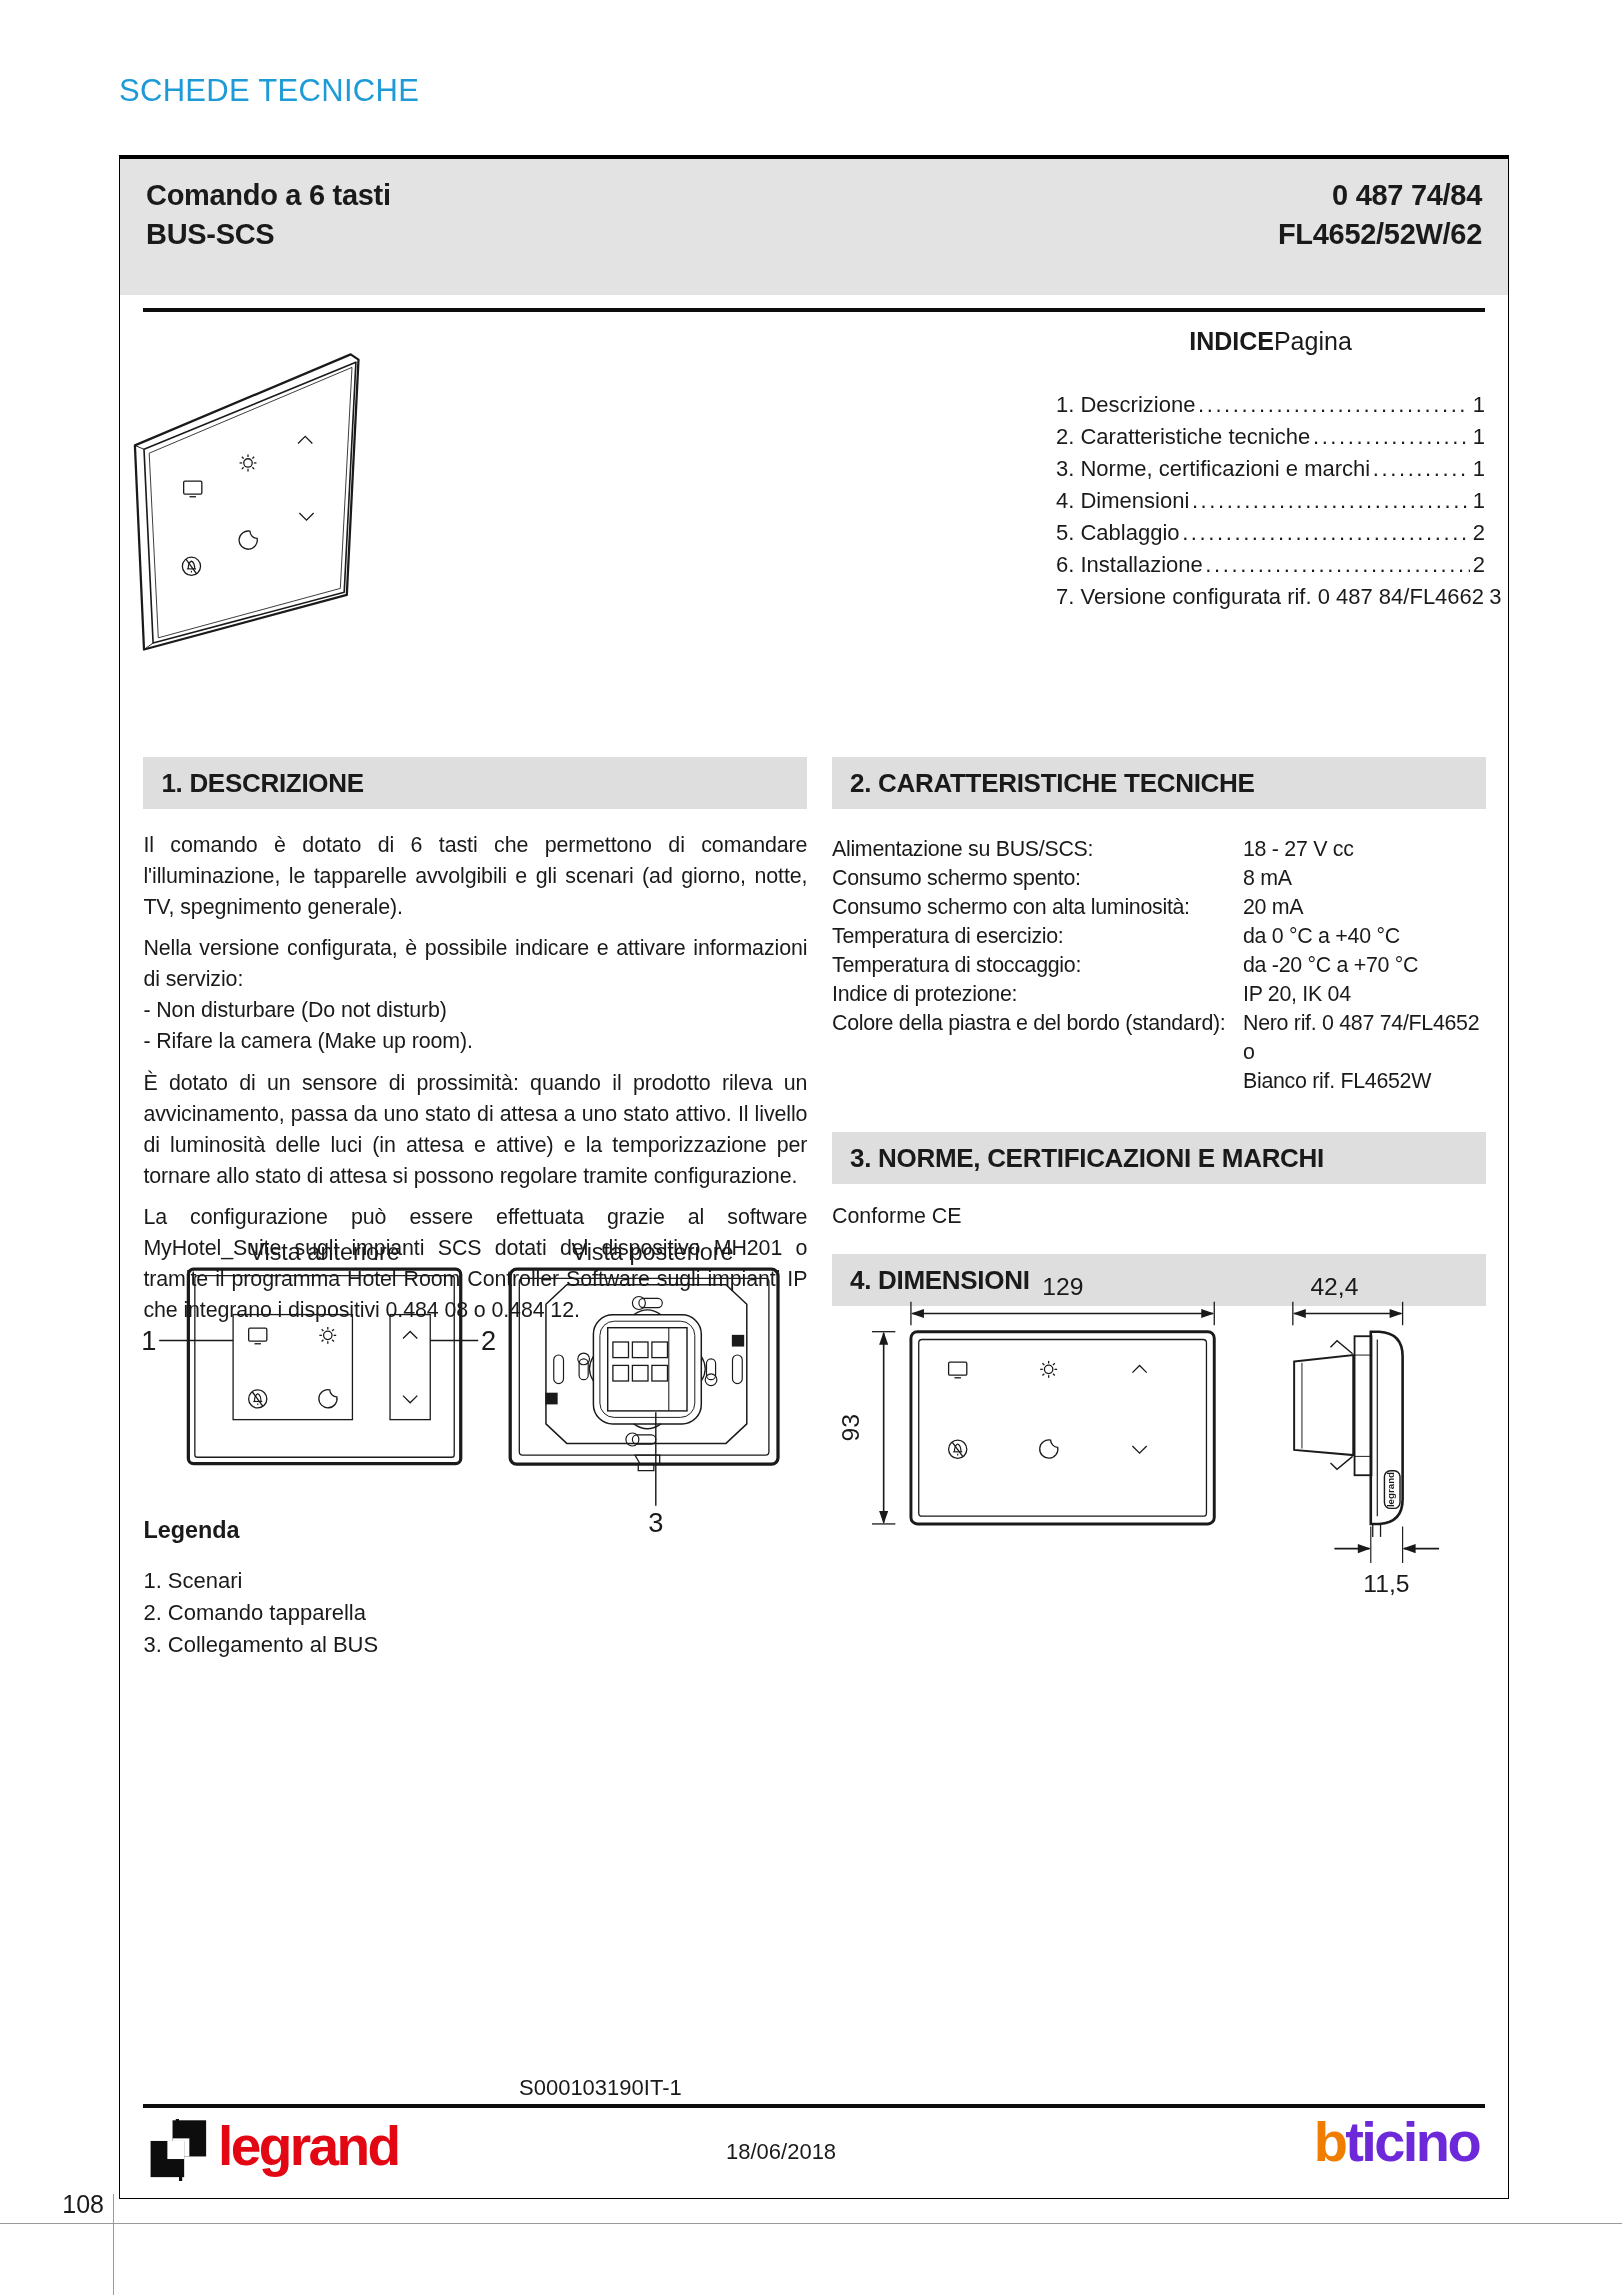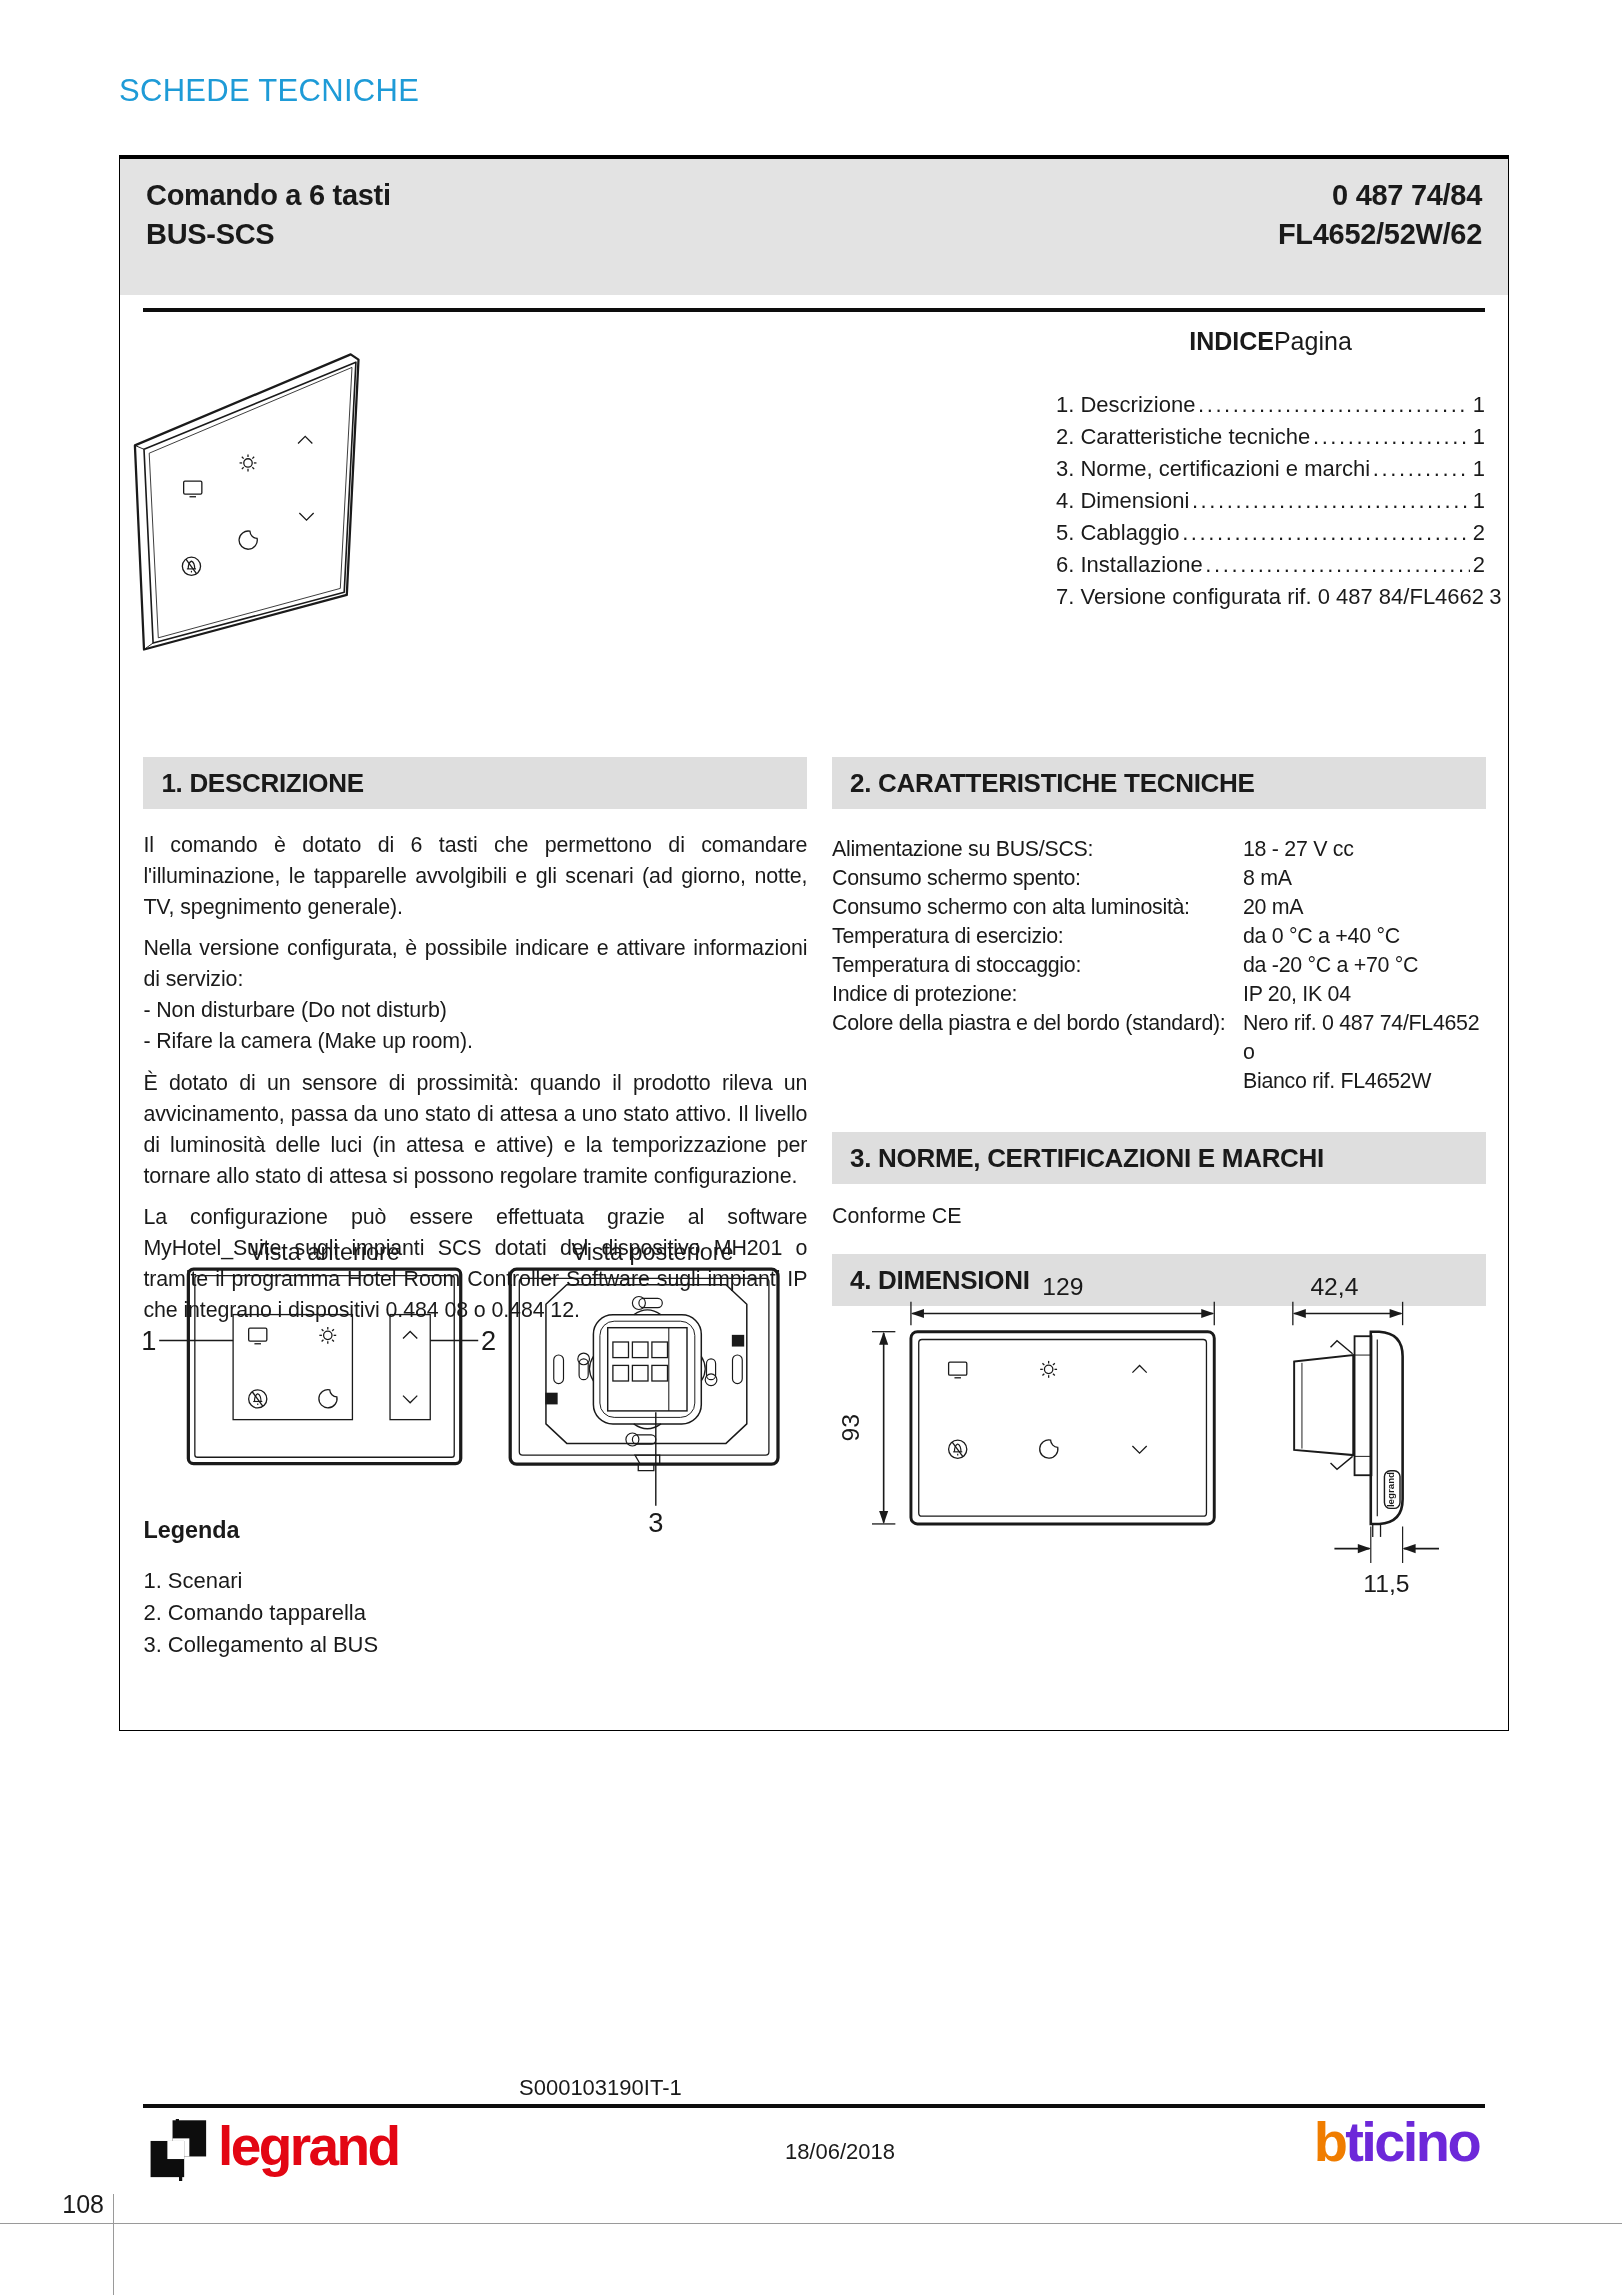--- a/index.html
+++ b/index.html
@@ -9,21 +9,21 @@
     -webkit-font-smoothing:antialiased;
   }
   #page{position:absolute;inset:0;overflow:hidden;}
   .abs{position:absolute;}
 
   
   .eyebrow{left:119px;top:73px;font-size:31px;color:#1e9bd7;letter-spacing:0.3px;}
 
   
   .main-box{
-    left:119px;top:155px;width:1390px;height:1576px;
+    left:119px;top:155px;width:1390px;height:2044px;
     border:1.9px solid #000;border-top:4.5px solid #000;box-sizing:border-box;
   }
   .header-bar{
     position:absolute;left:0;top:0;width:100%;height:136px;background:#e3e3e3;
     box-sizing:border-box;padding:17px 26px 0 26px;display:flex;justify-content:space-between;
   }
   .header-bar .tl{font-size:29px;font-weight:bold;line-height:39px;letter-spacing:-0.3px;}
   .header-bar .tr{font-size:29px;font-weight:bold;line-height:39px;text-align:right;letter-spacing:-0.3px;}
 
   .divider{position:absolute;left:23.4px;right:23.4px;top:149px;height:3.9px;background:#0d0d0d;}
@@ -60,21 +60,21 @@
   
   .view-label{font-size:23.4px;text-align:center;}
   .legenda{position:absolute;left:23.4px;top:1358px;font-size:22px;}
   .legenda .lt{font-weight:bold;font-size:23.4px;margin-bottom:21px;}
   .legenda .li{line-height:32px;}
 
   
   .brand-left{position:absolute;left:29px;top:1960px;display:flex;align-items:flex-start;}
   .legrand-word{font-size:55px;font-weight:bold;color:#e30613;letter-spacing:-2.6px;line-height:55px;margin-left:9px;}
   .footer-ref{position:absolute;left:399px;top:1916px;width:195px;font-size:22px;}
-  .footer-date{position:absolute;left:606px;top:1980px;width:169px;text-align:right;font-size:22px;}
+  .footer-date{position:absolute;left:606px;top:1980px;width:169px;text-align:left;font-size:22px;}
   .brand-right{position:absolute;right:29px;top:1955px;font-size:56px;font-weight:bold;letter-spacing:-2.6px;line-height:56px;}
   .brand-right .b{color:#f07d00;}
   .brand-right .rest{color:#6d28d9;}
 
   .page-num{left:39px;top:2190px;width:65px;text-align:right;font-size:25px;}
   .rule-h{left:0;top:2223px;width:1623px;height:1.3px;background:#9a9a9a;}
   .rule-v{left:113px;top:2194px;width:1.3px;height:101px;background:#9a9a9a;}
 
   svg{display:block;}
   svg text{font-family:"Liberation Sans", sans-serif;fill:#1a1a1a;}

